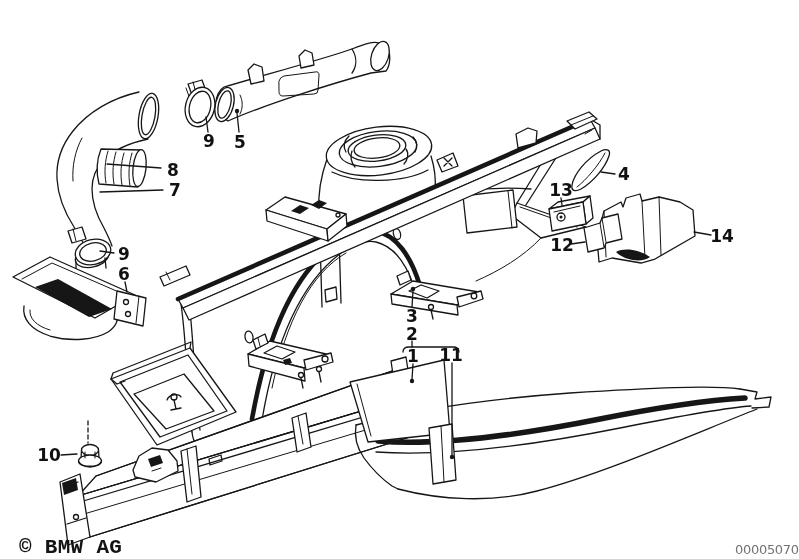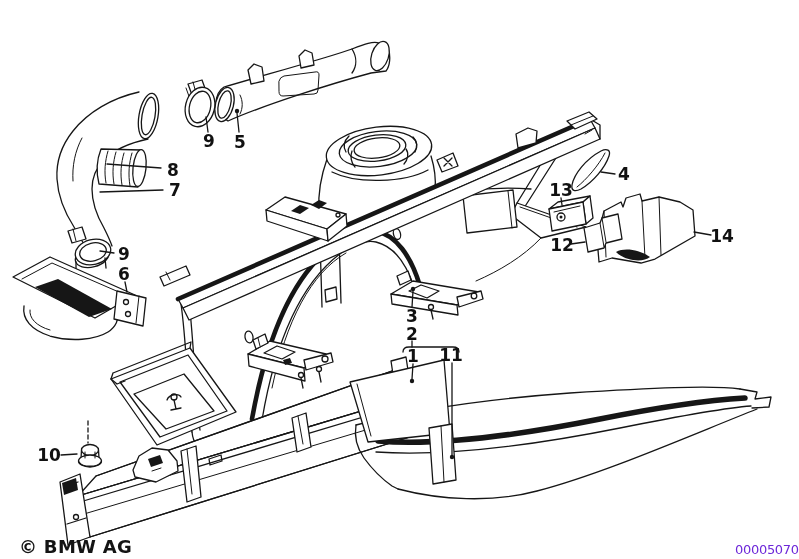--- a/index.html
+++ b/index.html
@@ -15,24 +15,24 @@
   .hv { fill:none; stroke:#161616; stroke-width:4.6; stroke-linecap:round; }
   .bd { fill:none; stroke:#161616; stroke-width:5.5; stroke-linecap:round; }
   .d  { fill:#161616; stroke:none; }
   .leader { fill:none; stroke:#161616; stroke-width:1.3; stroke-linecap:round; }
   .callout-label {
     font-family:"DejaVu Sans", sans-serif; font-weight:bold; font-size:17px;
     fill:#111; text-anchor:middle; dominant-baseline:central;
   }
   .copyright {
     position:absolute; left:19px; top:536px; font-weight:bold;
-    font-size:18px; color:#141414; letter-spacing:0.3px; white-space:nowrap;
+    font-size:21px; color:#141414; letter-spacing:0.3px; white-space:nowrap;font-family:Liberation Mono, monospace;
   }
   .image-number {
-    position:absolute; left:735px; top:542px; font-size:13px; color:#6d28d9;
+    position:absolute; left:735px; top:542px; font-size:13px; color:#737373;
     letter-spacing:-0.3px; white-space:nowrap;
   }
 </style>
 </head>
 <body>
 
 <div class="stage">
 
   <svg width="799" height="559" viewBox="0 0 799 559">
 

